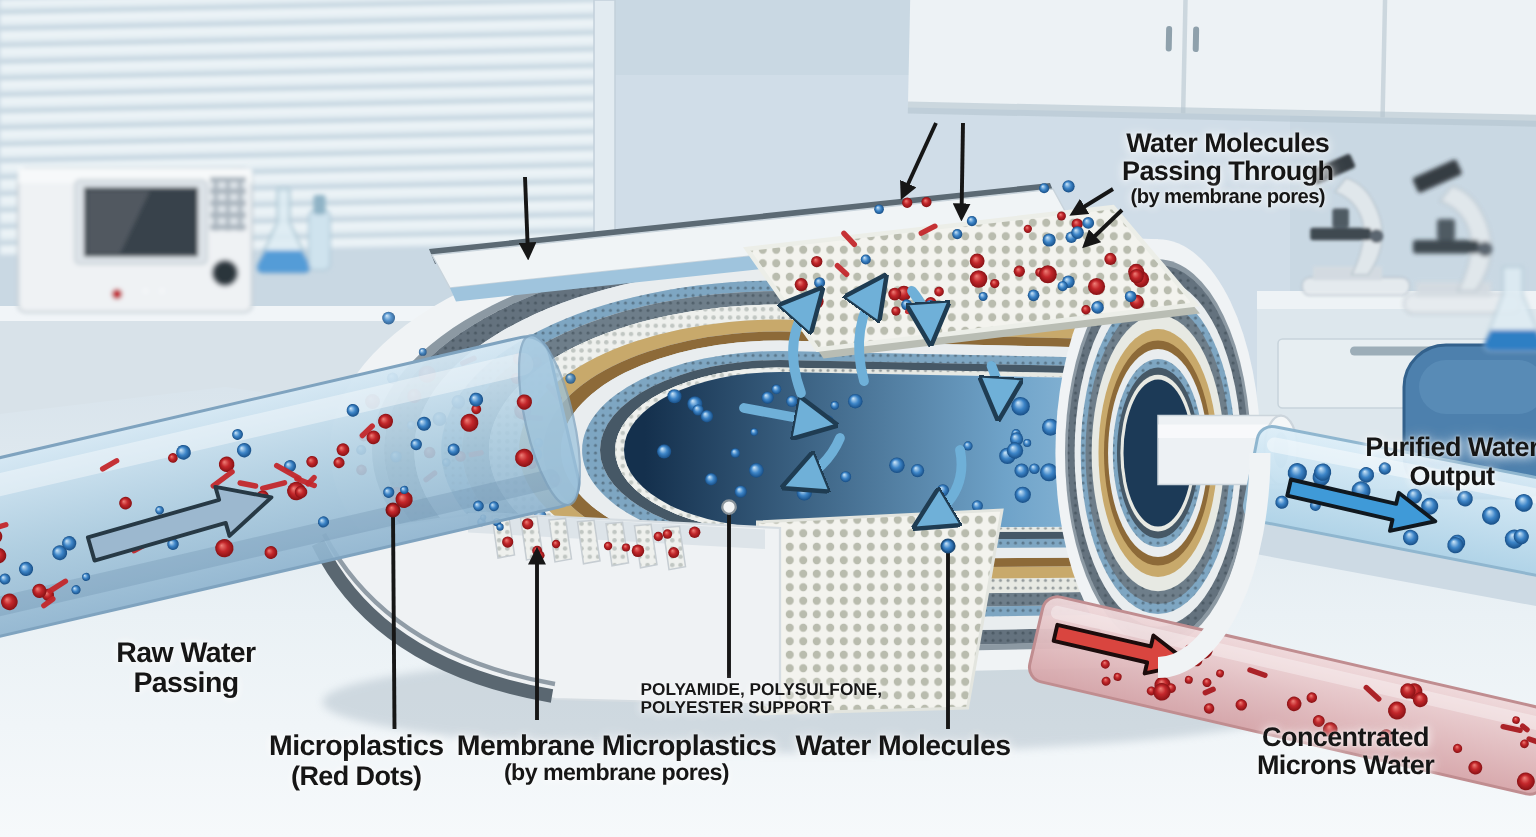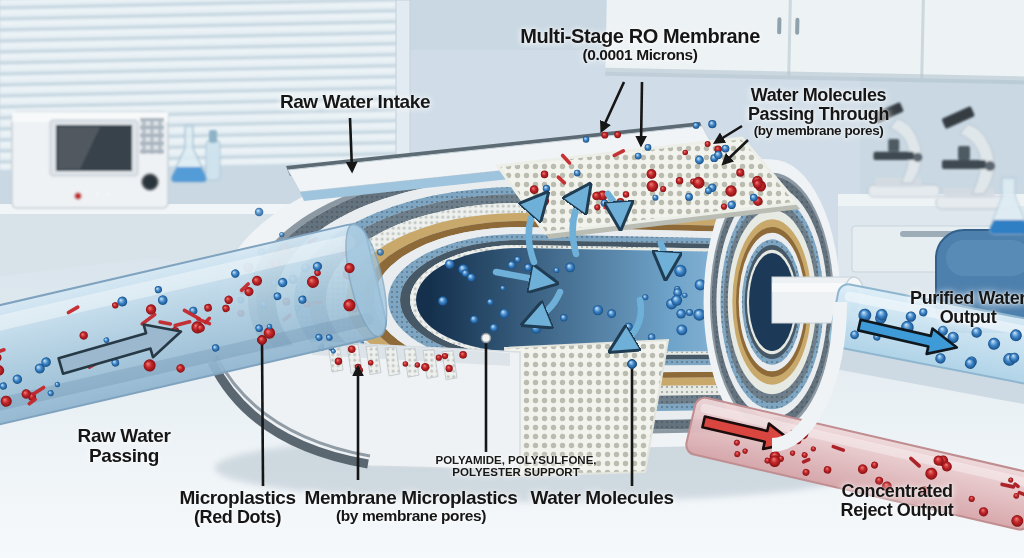--- a/index.html
+++ b/index.html
@@ -6,21 +6,21 @@
   .stage{position:relative;width:1024px;height:558px;overflow:hidden;
          background:#cddae4;font-family:"Liberation Sans",sans-serif;}
   .stage svg{position:absolute;left:0;top:0;}
   .labels{position:absolute;left:0;top:0;width:1024px;height:558px;pointer-events:none;}
   .lbl{position:absolute;font-weight:bold;color:#161616;text-align:center;line-height:1.06;
        letter-spacing:-0.4px;
        text-shadow:0 1px 6px rgba(255,255,255,.9),0 0 2px rgba(255,255,255,.7),0 0 10px rgba(255,255,255,.5);}
   .t19{font-size:19px;} .t20{font-size:20px;} .t18{font-size:18px;}
   .s16{font-size:15.5px;} .s15{font-size:18px;} .s14{font-size:13.5px;}
   .tinyA{font-size:11.5px;letter-spacing:0;} .tinyB{font-size:11.5px;letter-spacing:0;font-weight:600;}
-  .leftal{text-align:center;}
+  .leftal{text-align:left;}
 </style>
 </head>
 <body>
 
 <div class="stage">
   <svg id="bg" width="1024" height="558">
       <defs>
         <linearGradient id="tableGrad" x1="0" y1="260" x2="0" y2="558" gradientUnits="userSpaceOnUse">
           <stop offset="0" stop-color="#d9e4ec" stop-opacity="1"></stop>
           <stop offset="0.5" stop-color="#eaf1f5" stop-opacity="1"></stop>
@@ -595,39 +595,32 @@
         <path d="M 262,342 L 263,486" fill="none" stroke="#161616" stroke-width="2.6"></path>
         <path d="M 486,340 L 486,452" fill="none" stroke="#161616" stroke-width="2.6"></path>
         <path d="M 632,366 L 632,486" fill="none" stroke="#161616" stroke-width="2.6"></path>
         <circle cx="262" cy="340" r="4.5" fill="url(#gRed)" stroke="#7e1416" stroke-width="1"></circle>
         <circle cx="486" cy="338" r="4.5" fill="#f2f4f5" stroke="#8a949b" stroke-width="1.5"></circle>
         <circle cx="632" cy="364" r="4.5" fill="url(#gBlue)" stroke="#1d4d7c" stroke-width="1"></circle>
       </g>
     </svg>
 
   <div class="labels">
-    <div class="lbl t19" style="left:252px;top:92px;width:206px">
-      <div>Raw Water Intake</div>
-    </div>
-    <div class="lbl" style="left:515px;top:26px;width:250px">
-      <div class="t20">Multi-Stage RO Membrane</div>
-      <div class="s16">(0.0001 Microns)</div>
-    </div>
     <div class="lbl" style="left:726px;top:86px;width:185px">
       <div class="t18">Water Molecules</div>
       <div class="t18">Passing Through</div>
       <div class="s14">(by membrane pores)</div>
     </div>
     <div class="lbl" style="left:889px;top:289px;width:158px">
       <div class="t18">Purified Water</div>
       <div class="t18">Output</div>
     </div>
     <div class="lbl" style="left:818px;top:482px;width:158px">
       <div class="t18">Concentrated</div>
-      <div class="t18">Reject Output</div>
+      <div class="t18">Microns Water</div>
     </div>
     <div class="lbl" style="left:50px;top:426px;width:148px">
       <div class="t19">Raw Water</div>
       <div class="t19">Passing</div>
     </div>
     <div class="lbl" style="left:155px;top:488px;width:165px">
       <div class="t19">Microplastics</div>
       <div class="s15">(Red Dots)</div>
     </div>
     <div class="lbl" style="left:298px;top:488px;width:226px">

